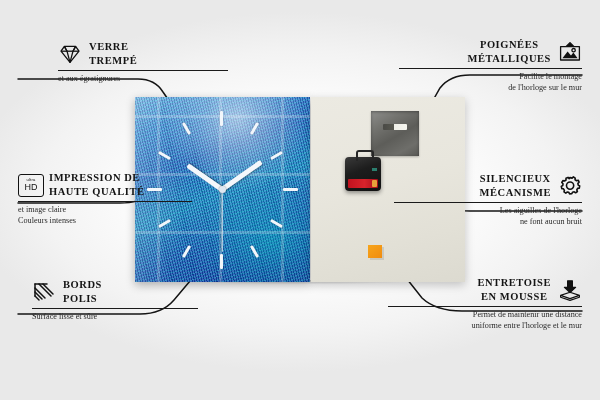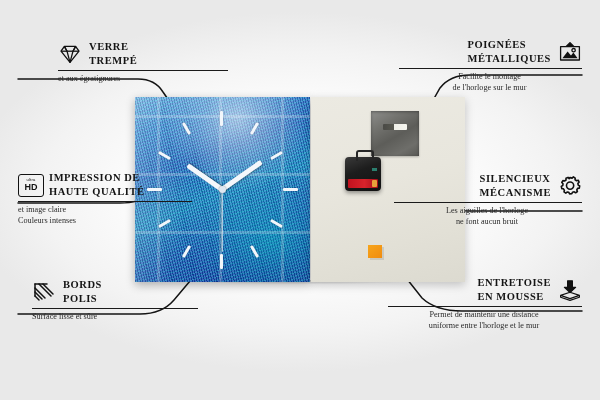--- a/index.html
+++ b/index.html
@@ -102,27 +102,27 @@
   
   #wires{position:absolute;inset:0;pointer-events:none;}
   .callout{position:absolute;}
   .callout .head{display:flex;align-items:center;gap:7px;}
   .callout.right .head{justify-content:flex-end;}
   .title{
     font-family:"Liberation Serif", serif;
     font-weight:bold;font-size:10.5px;letter-spacing:.55px;
     color:#141414;line-height:13.5px;text-transform:uppercase;
   }
-  .callout.right .title{text-align:left;}
+  .callout.right .title{text-align:center;}
   .rule{height:1.3px;background:#1a1a1a;margin:3px 0 3px;}
   .sub{
     font-family:"Liberation Serif", serif;
     font-size:8.2px;line-height:10.6px;color:#2a2a2a;
   }
-  .callout.right .sub{text-align:center;}
+  .callout.right .sub{text-align:right;}
   .icon{width:24px;height:22px;flex:0 0 24px;display:block;}
   .icon svg{display:block;width:100%;height:100%;}
 
   #c-verre{left:18px;top:40px;width:172px;margin-left:40px;}
   #c-verre .rule{width:170px;}
   #c-impression{left:18px;top:171px;width:176px;}
   #c-impression .rule{width:174px;}
   #c-bords{left:32px;top:278px;width:168px;}
   #c-bords .rule{width:166px;}
 
@@ -132,21 +132,21 @@
   #c-mecanisme .rule{width:188px;margin-left:auto;}
   #c-entretoise{right:18px;top:276px;width:196px;}
   #c-entretoise .rule{width:194px;margin-left:auto;}
 
   .hdbox{
     width:24px;height:21px;border:1.4px solid #111;border-radius:3px;
     display:flex;flex-direction:column;align-items:center;justify-content:center;
     font-family:"Liberation Sans", sans-serif;color:#111;
   }
   .hdbox .u{font-size:4.2px;letter-spacing:.2px;line-height:4.6px;}
-  .hdbox .h{font-size:9px;font-weight:bold;line-height:9.4px;}
+  .hdbox .h{font-size:9px;font-weight:normal;line-height:9.4px;}
 </style>
 </head>
 <body>
 
 <div id="stage">
 
   <svg id="wires" viewBox="0 0 600 400">
     <g fill="none" stroke="#141414" stroke-width="1.5" stroke-linecap="round">
 
       <path d="M18,79 L138,79 Q155,79 163,92 L176,111"></path>

